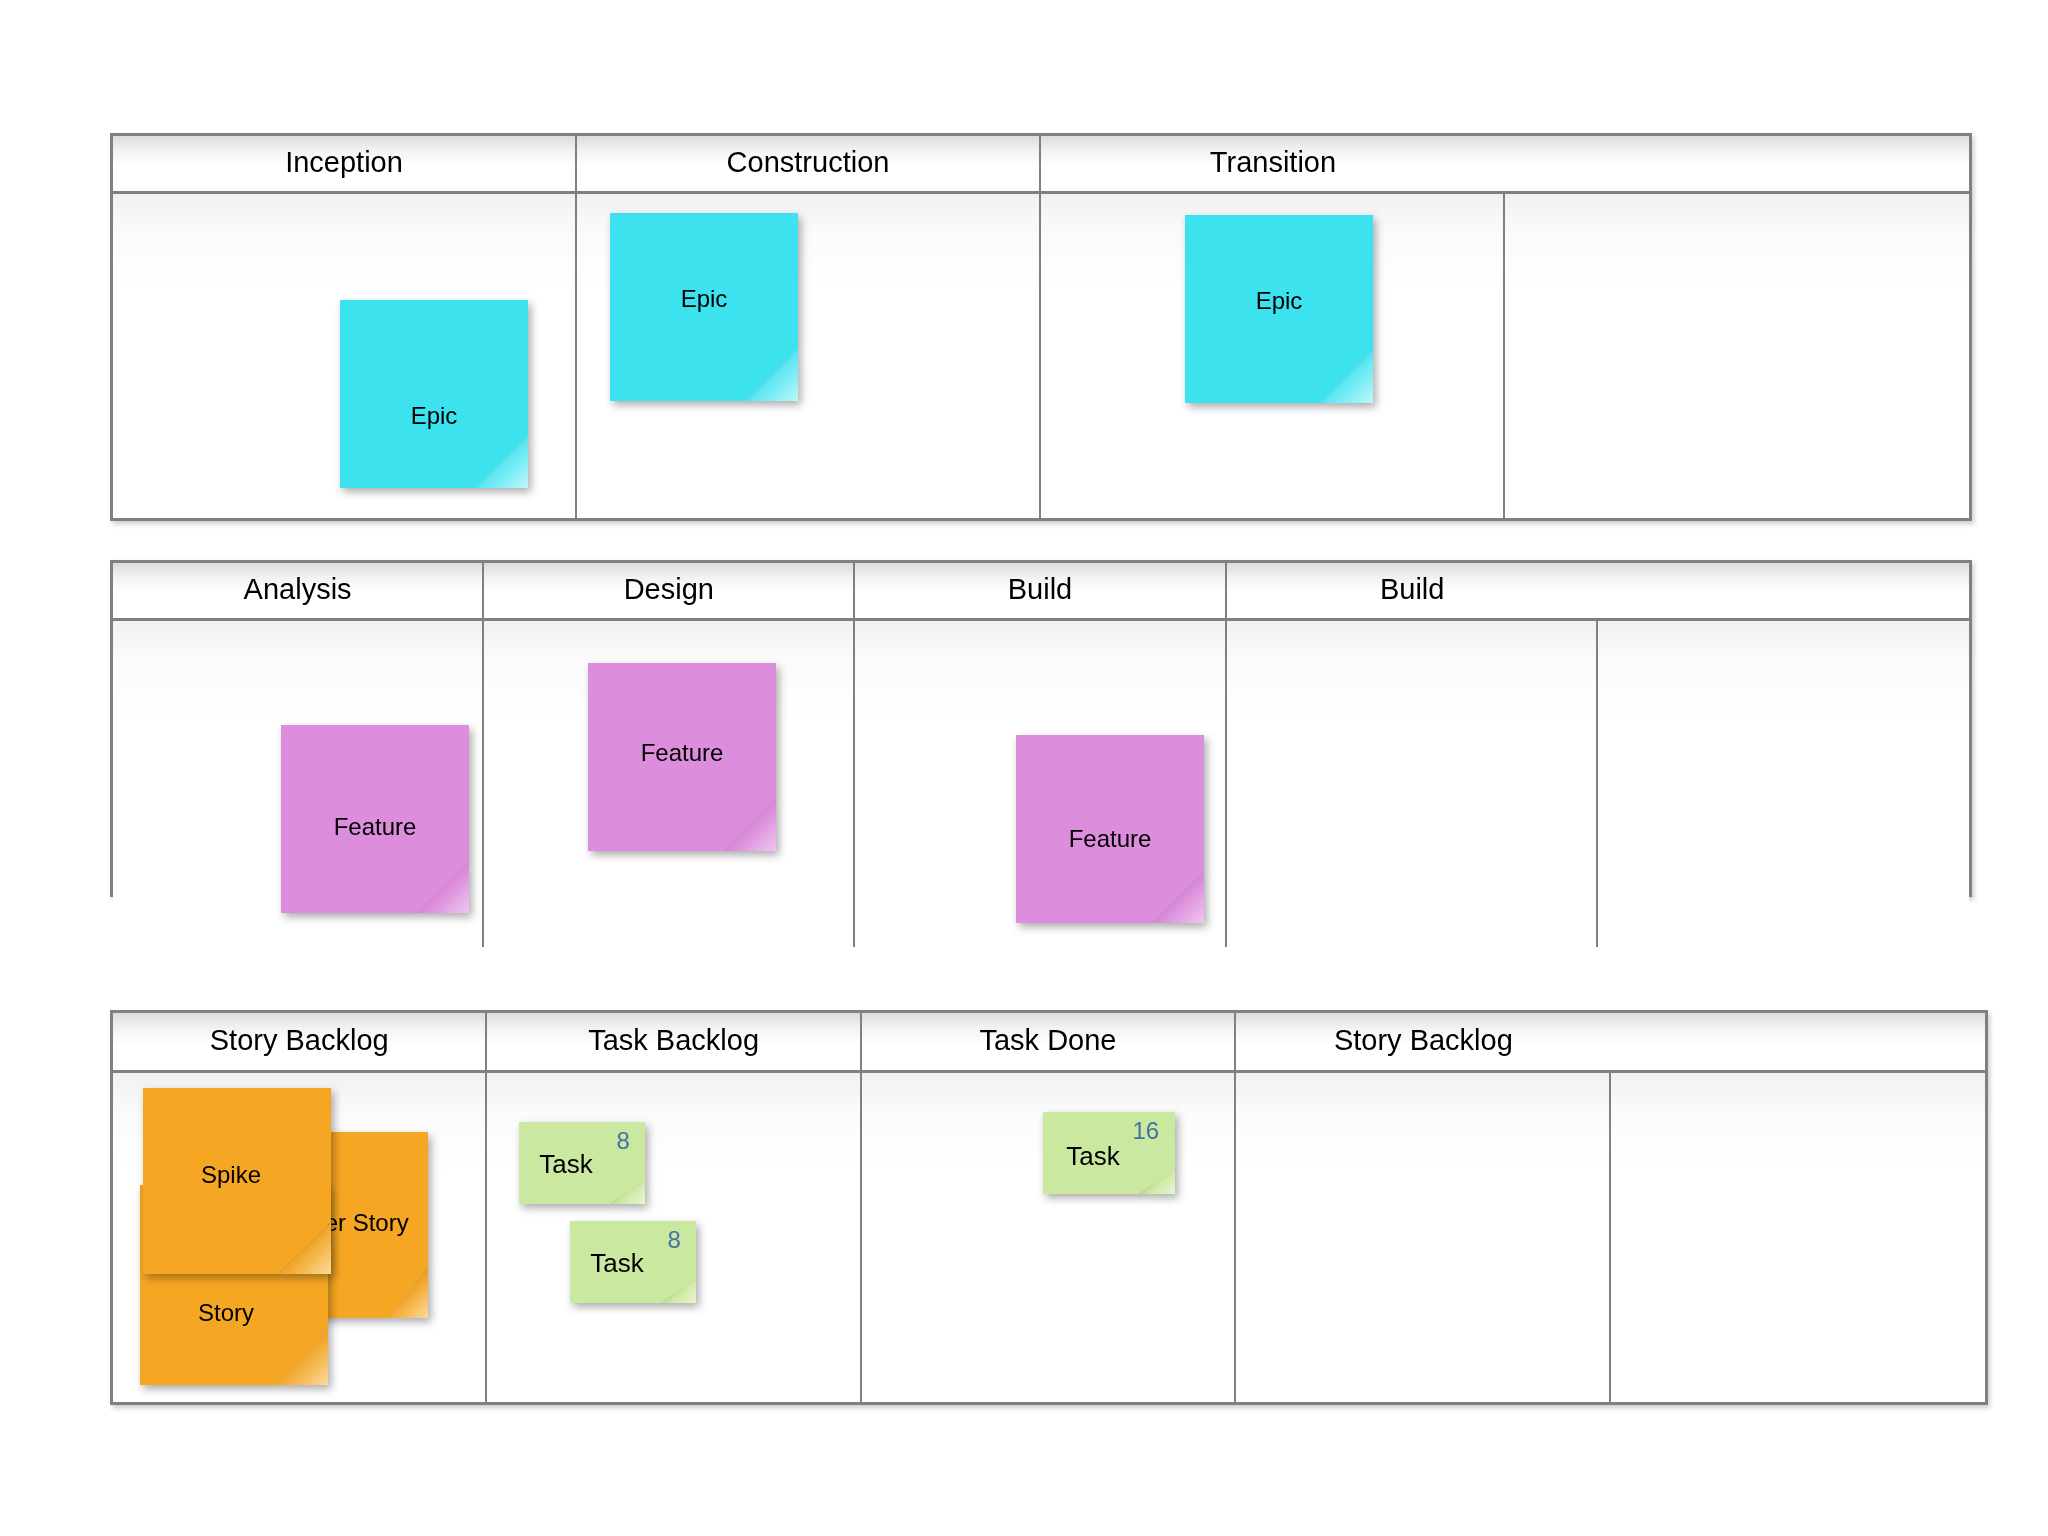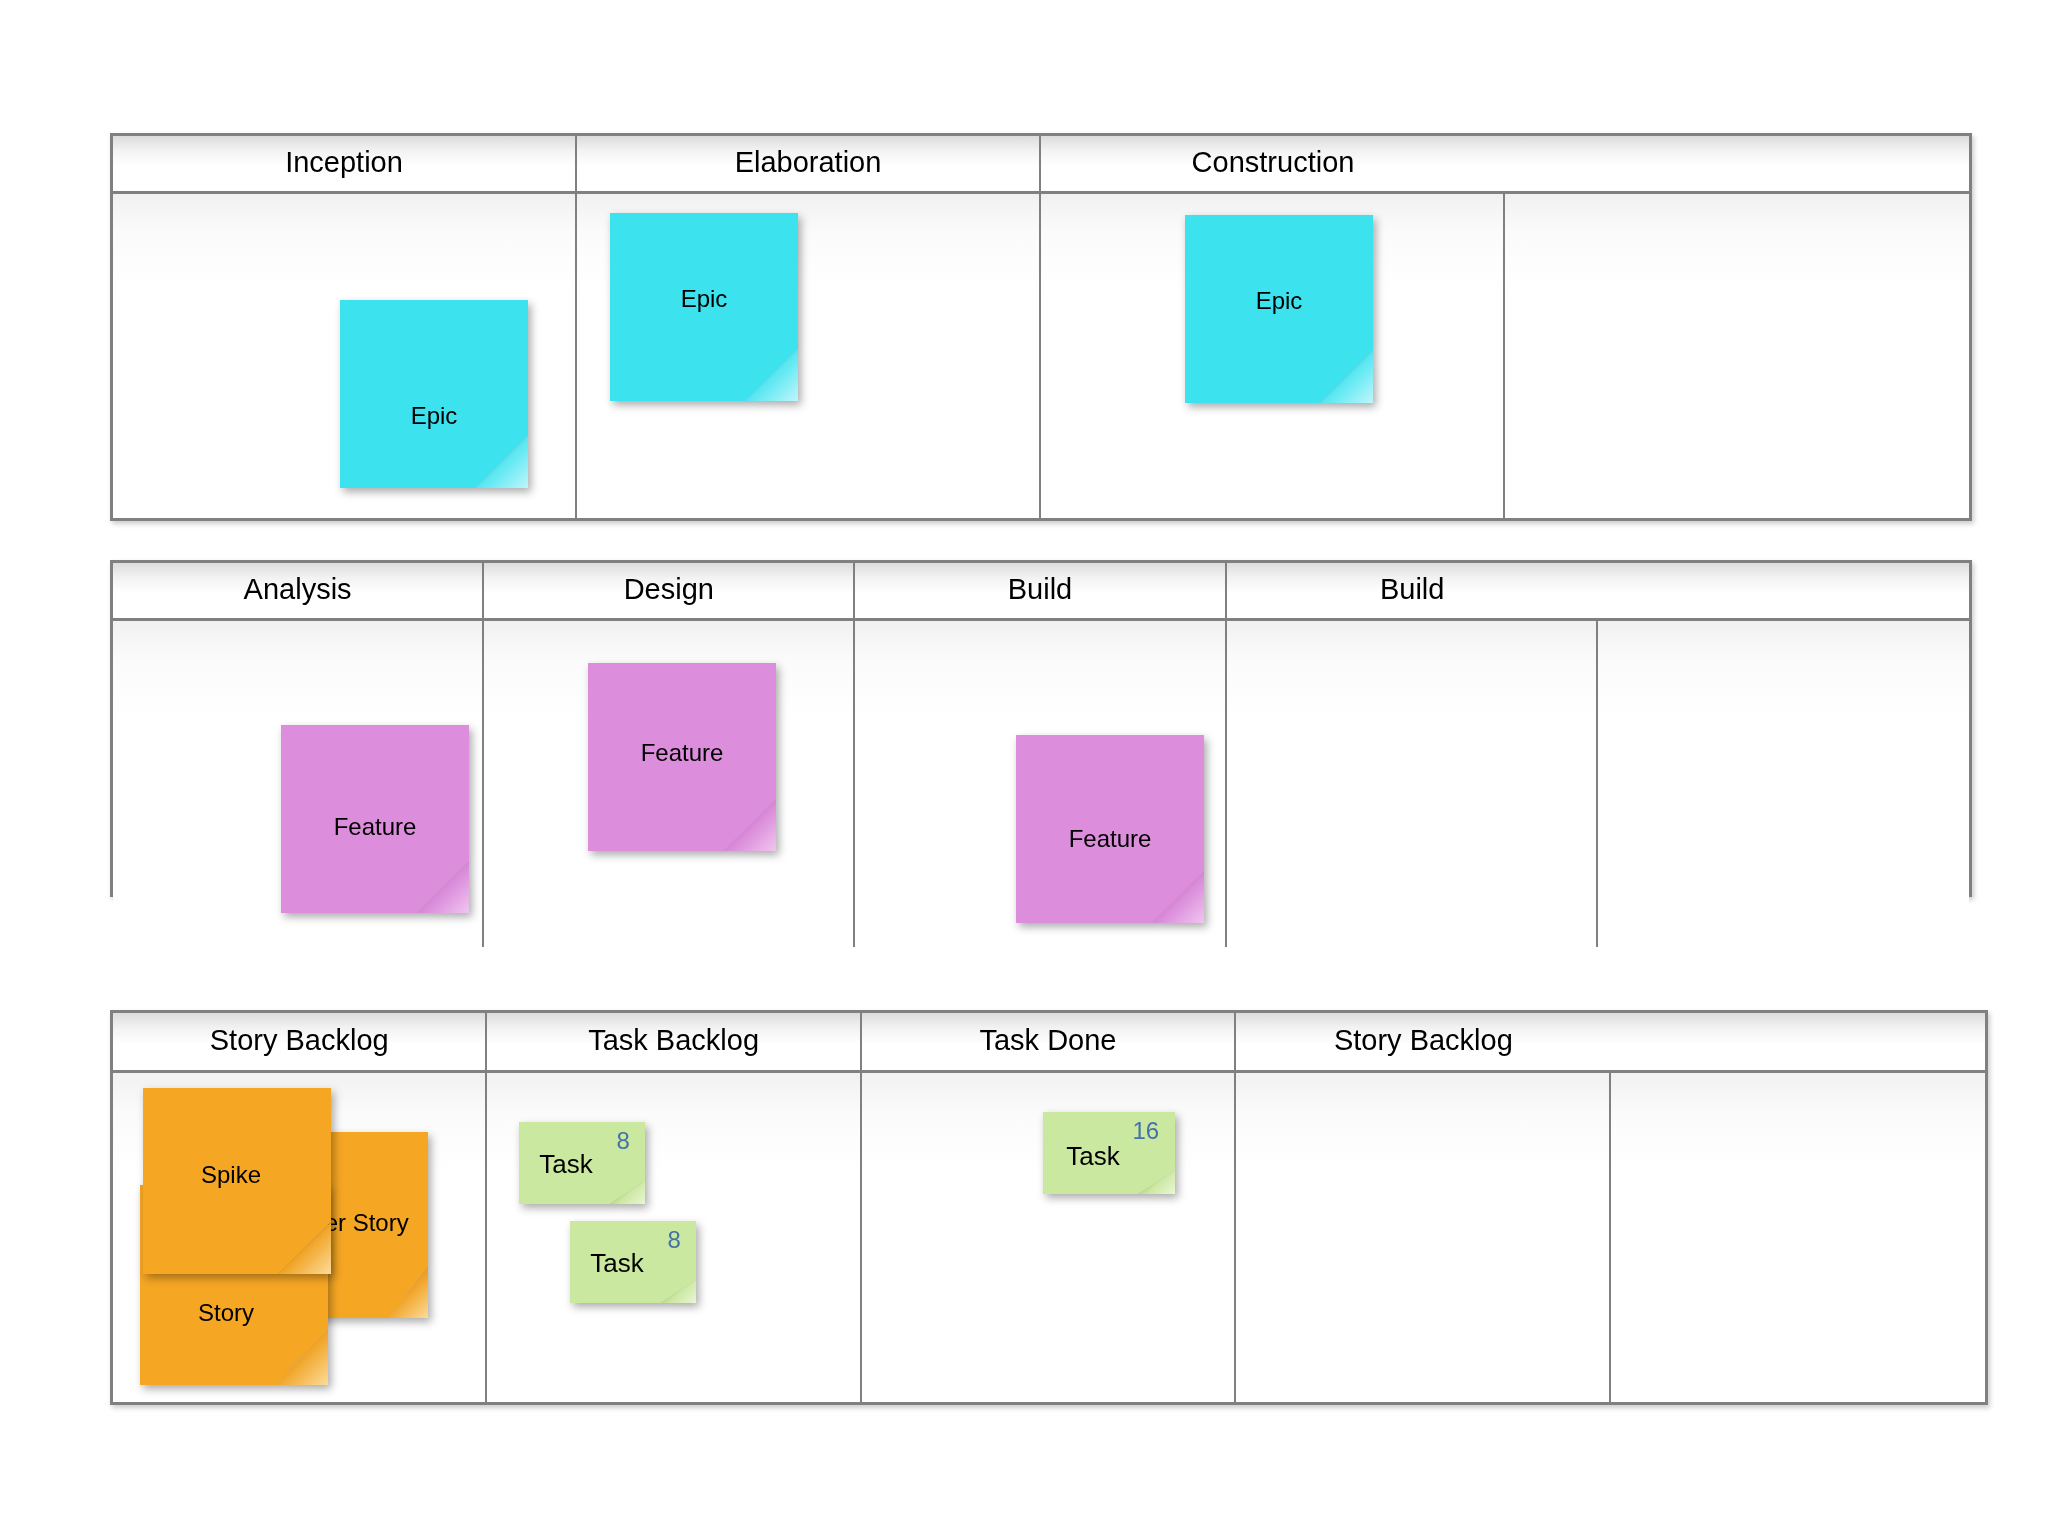--- a/index.html
+++ b/index.html
@@ -142,22 +142,22 @@
   #note-task-inprocess .label{transform:translate(-16px,4px);}
 </style>
 </head>
 <body>
 
 <div class="board">
 
   <div class="lane" id="lane-phase">
     <div class="lane-head">
       <div class="hcell">Inception</div>
-      <div class="hcell">Elaboration</div>
       <div class="hcell">Construction</div>
+      <div class="hcell">Transition</div>
     </div>
     <div class="lane-body">
       <div class="bcell"></div>
       <div class="bcell"></div>
       <div class="bcell"></div>
       <div class="bcell"></div>
     </div>
   </div>
 
   <div class="lane" id="lane-workflow">

